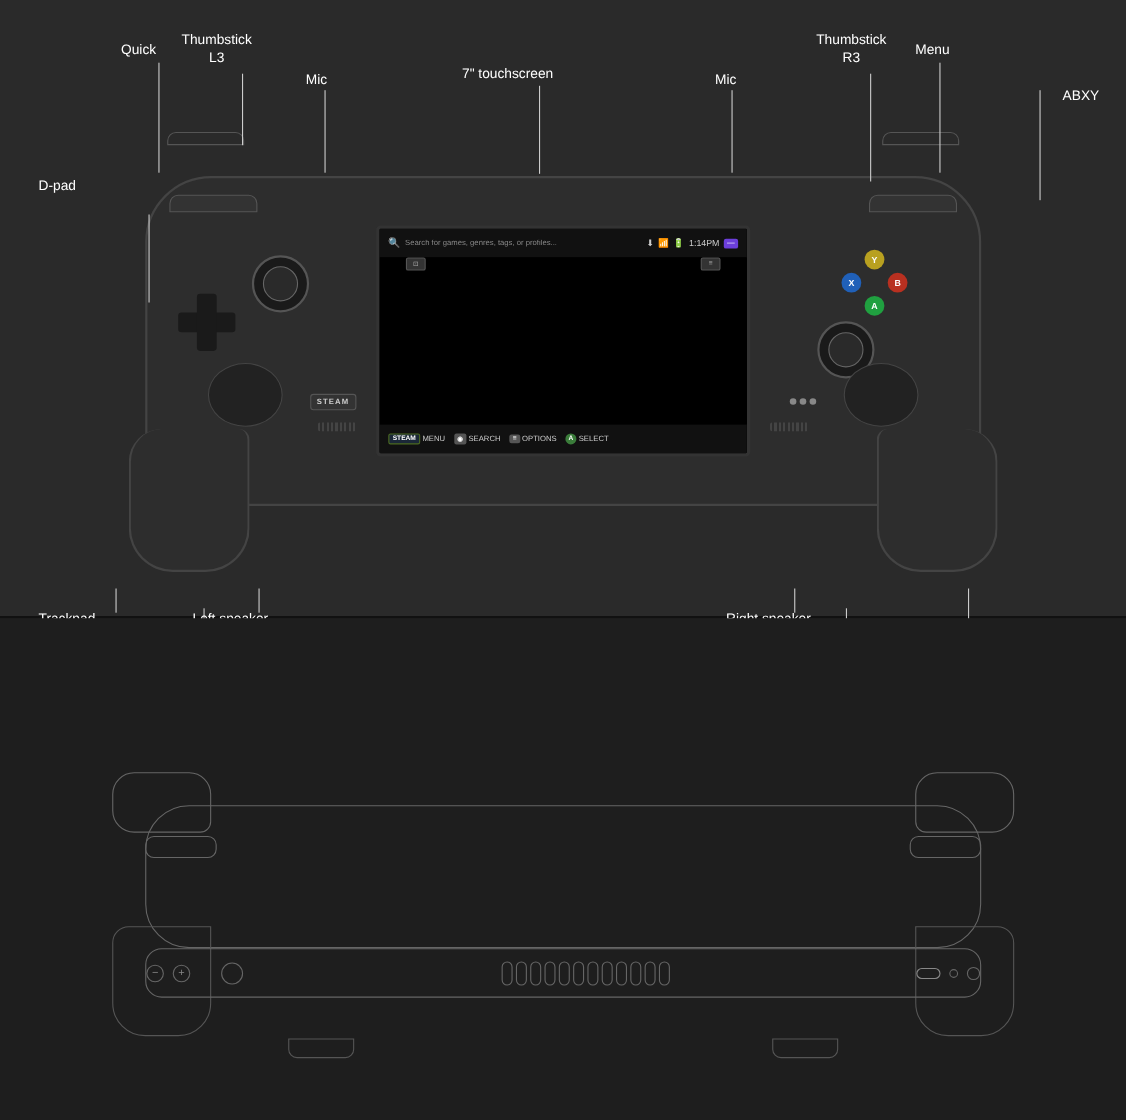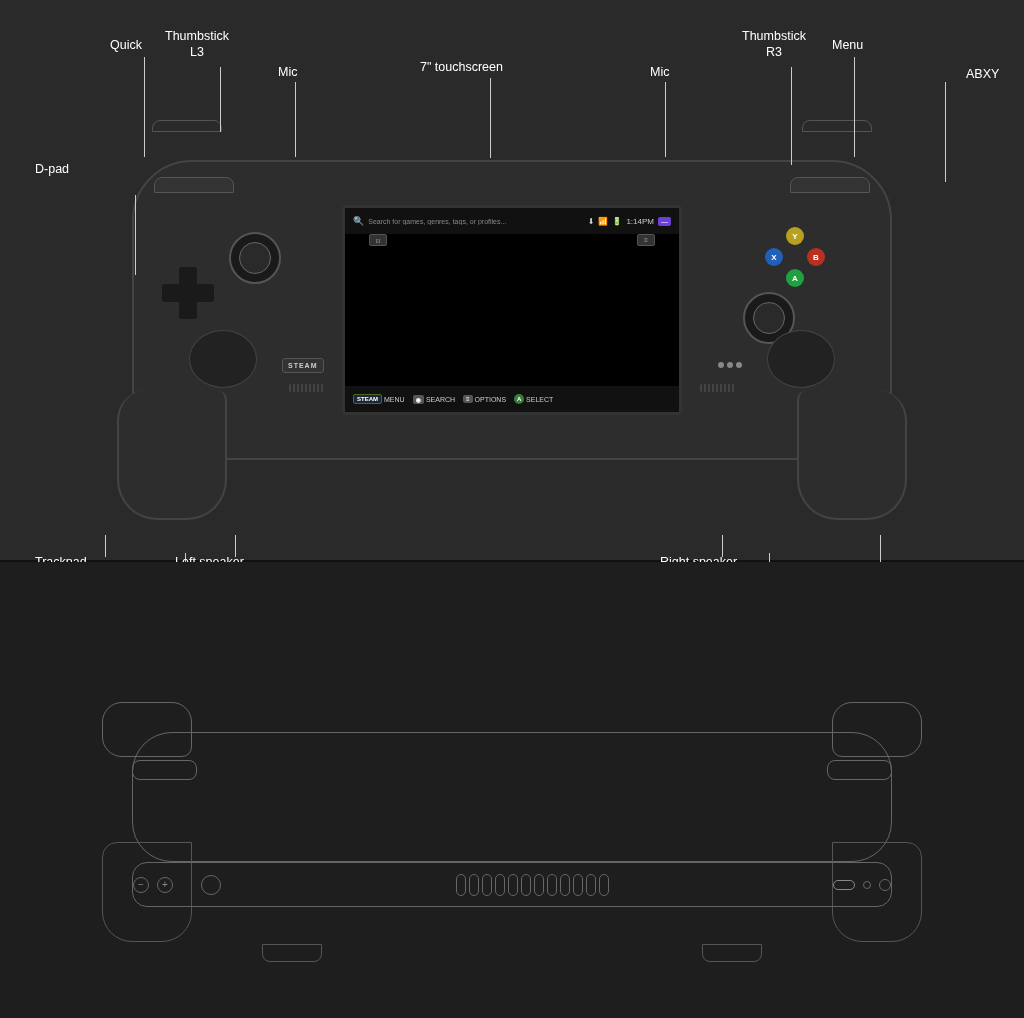--- a/index.html
+++ b/index.html
@@ -776,21 +776,21 @@
     <span style="white-space:pre-line;">Thumbstick
 R3</span>
   </div>
   <div class="annotation-line" style="left:791px; top:67px; width:1px; height:98px;"></div>
 
   <div class="annotation" style="left:832px; top:38px;">
     <span>Menu</span>
   </div>
   <div class="annotation-line" style="left:854px; top:57px; width:1px; height:100px;"></div>
 
-  <div class="annotation" style="left:924px; top:67px;margin-left:42px;">
+  <div class="annotation" style="left:924px; top:80px;margin-left:42px;">
     <span>ABXY</span>
   </div>
   <div class="annotation-line" style="left:945px; top:82px; width:1px; height:100px;"></div>
 
   <div class="annotation" style="left:35px; top:555px;">
     <span>Trackpad</span>
   </div>
   <div class="annotation-line" style="left:105px; top:535px; width:1px; height:22px;"></div>
 
   <div class="annotation" style="left:148px; top:575px;">

